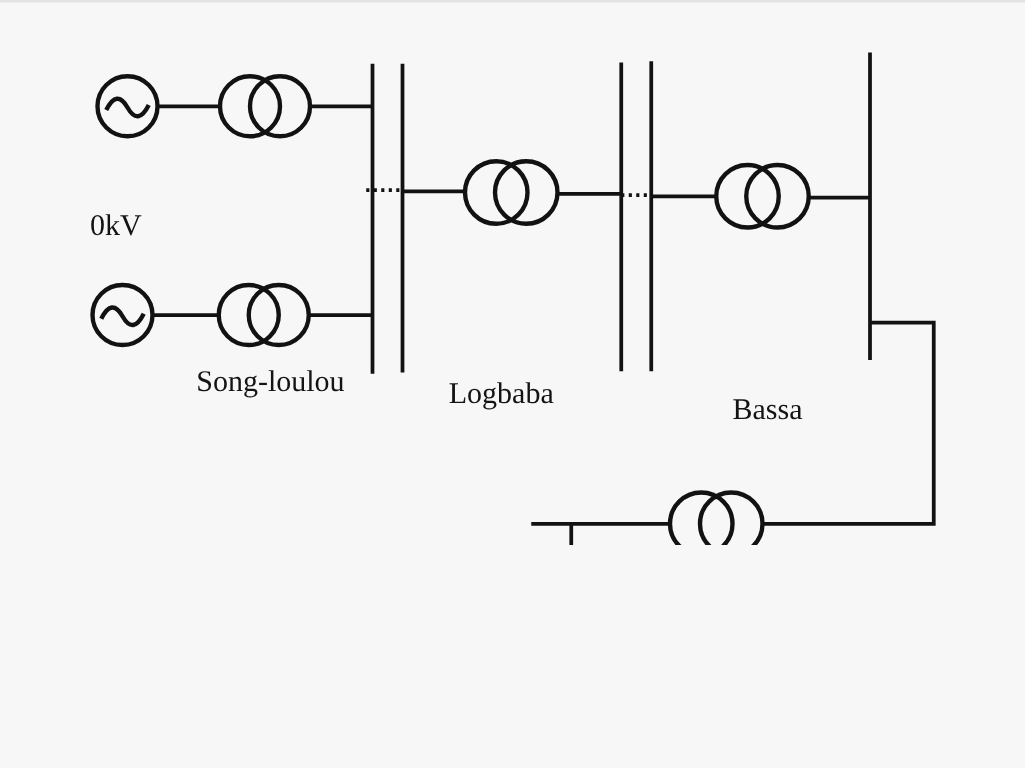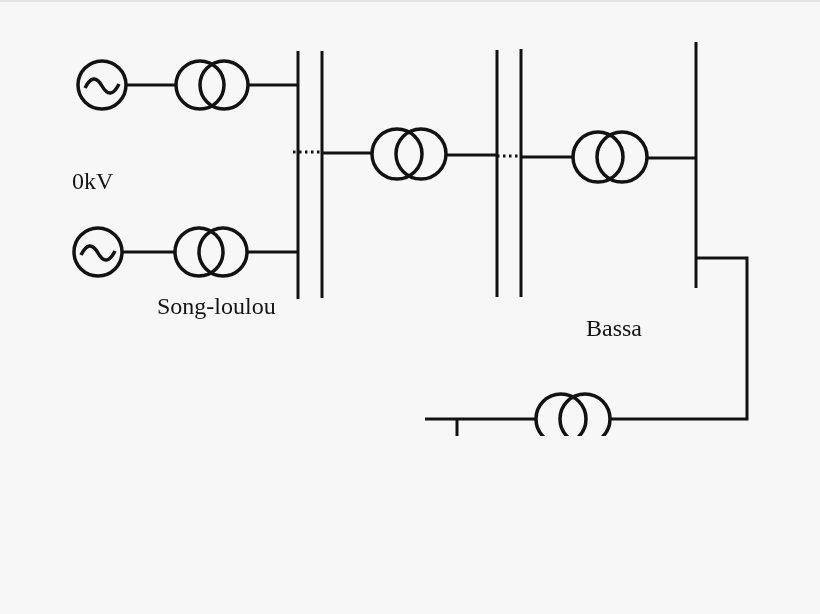--- a/index.html
+++ b/index.html
@@ -130,15 +130,16 @@
 
     <line class="wire" x1="457" y1="419" x2="457" y2="549"></line>
     <g>
       <rect class="loadbox" x="432" y="548" width="52" height="25"></rect>
       <path class="loadbox" d="M 432 548 L 484 573 M 484 548 L 432 573"></path>
     </g>
   </svg>
 
   <div class="lbl lbl-voltage">0kV</div>
   <div class="lbl lbl-songloulou">Song-loulou</div>
+  <div class="lbl lbl-logbaba">Logbaba</div>
   <div class="lbl lbl-bassa">Bassa</div>
 
 </div>
 
 </body></html>

